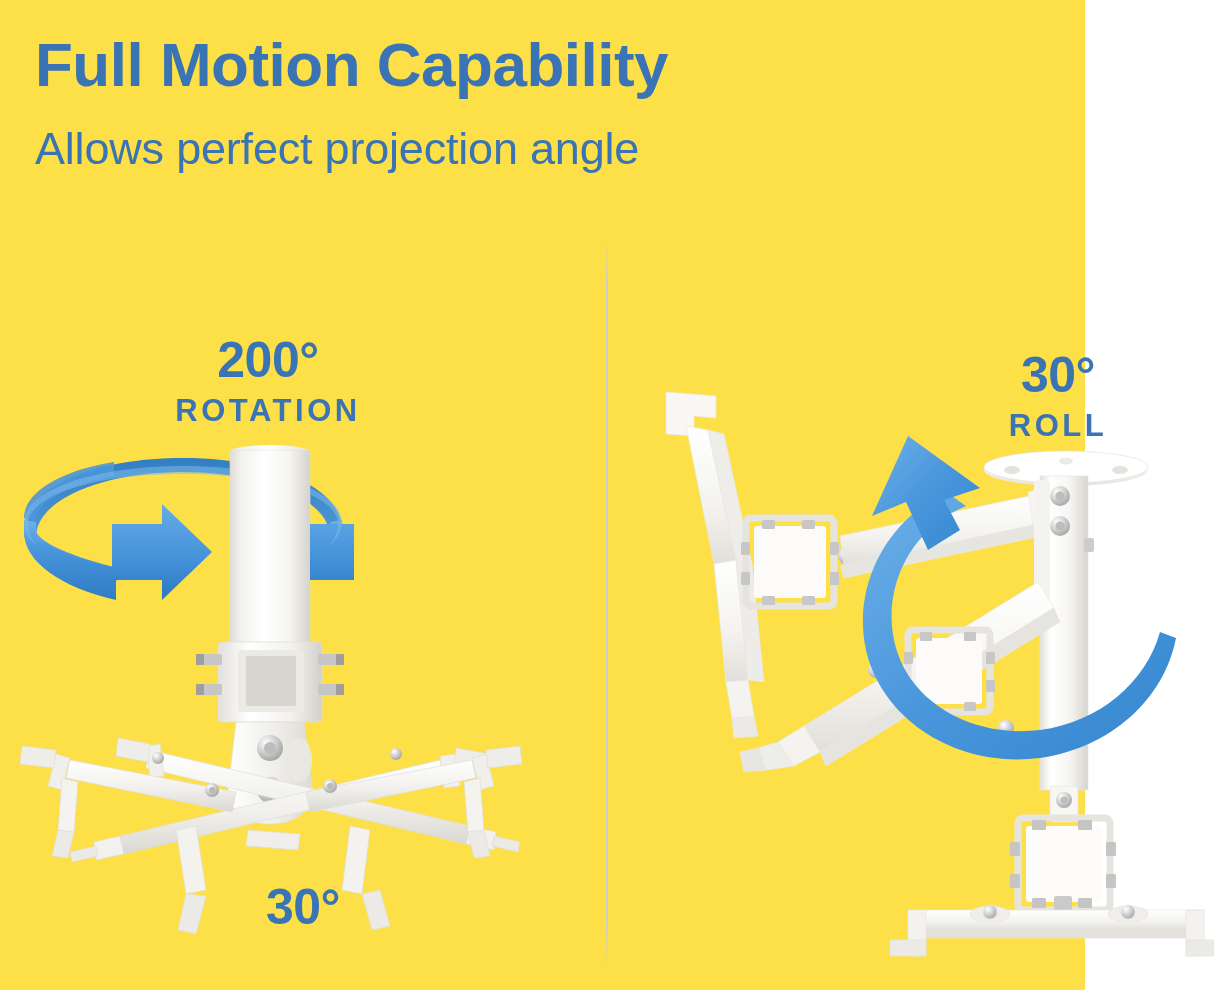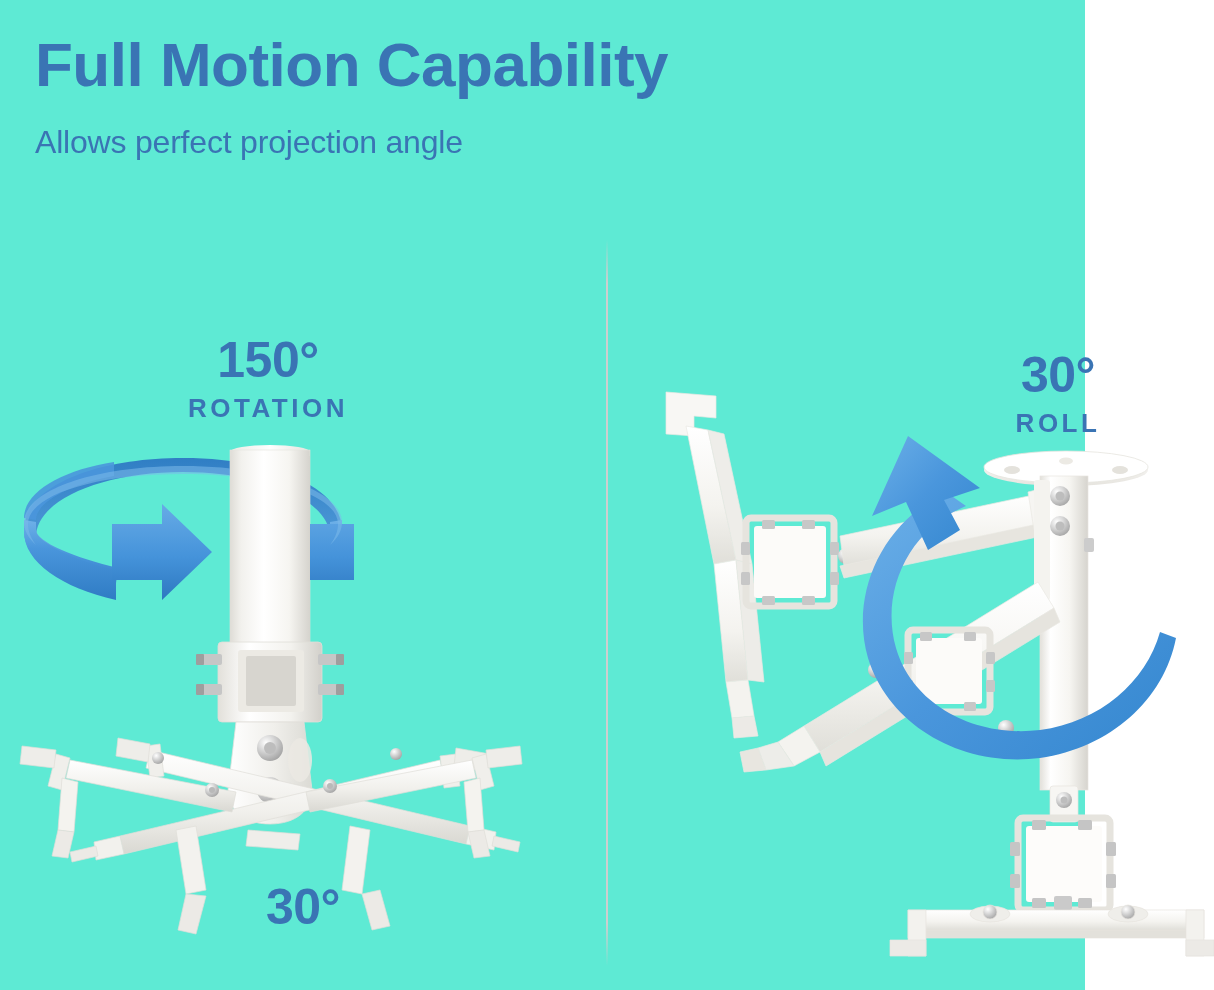--- a/index.html
+++ b/index.html
@@ -8,37 +8,37 @@
   html, body {
     width:1214px; height:990px;
     background:#ffffff;
     font-family:"Liberation Sans", sans-serif;
     overflow:hidden;
   }
 
   #page {
     position:relative;
     width:1085px; height:990px;
-    background:#5eead4;
+    background:#fde047;
   }
 
   
   .headings { position:absolute; left:35px; top:34px; }
 
   .title {
     font-size:62px;
     font-weight:bold;
     letter-spacing:-0.5px;
     color:#3a74b4;
     line-height:1.0;
     white-space:nowrap;
   }
 
   .subtitle {
-    font-size:32px;
+    font-size:45px;
     font-weight:400;
     color:#3a74b4;
     line-height:1.0;
     margin-top:30px;
     letter-spacing:-0.2px;
     white-space:nowrap;
   }
 
   
   .divider {
@@ -52,21 +52,21 @@
         rgba(214,214,214,0) 100%);
   }
 
   
   .callout { position:absolute; text-align:center; color:#3a74b4; }
   .callout .deg {
     font-size:50px; font-weight:bold; line-height:1.0;
     letter-spacing:-0.5px;
   }
   .callout .lbl {
-    font-size:26px; font-weight:bold; line-height:1.0;
+    font-size:31px; font-weight:bold; line-height:1.0;
     letter-spacing:3.5px; margin-top:10px;
   }
 
   #callout-rotation { left:168px; top:335px; width:200px; }
   #callout-tilt     { left:203px; top:882px; width:200px; }
   #callout-roll     { left:978px; top:350px; width:160px; }
 
   
   .panel { position:absolute; }
   #panel-left  { left:0px;   top:230px; width:606px; height:760px; }
@@ -435,21 +435,21 @@
                  L 336,270
                  L 352,300
                  L 320,320
                  L 298,272
                  L 264,286 Z" fill="url(#rollArrowGrad)"></path>
       </g>
     </svg>
   </div>
 
   <div class="callout" id="callout-rotation">
-    <div class="deg">150°</div>
+    <div class="deg">200°</div>
     <div class="lbl">ROTATION</div>
   </div>
 
   <div class="callout" id="callout-tilt">
     <div class="deg">30°</div>
   </div>
 
   <div class="callout" id="callout-roll">
     <div class="deg">30°</div>
     <div class="lbl">ROLL</div>

